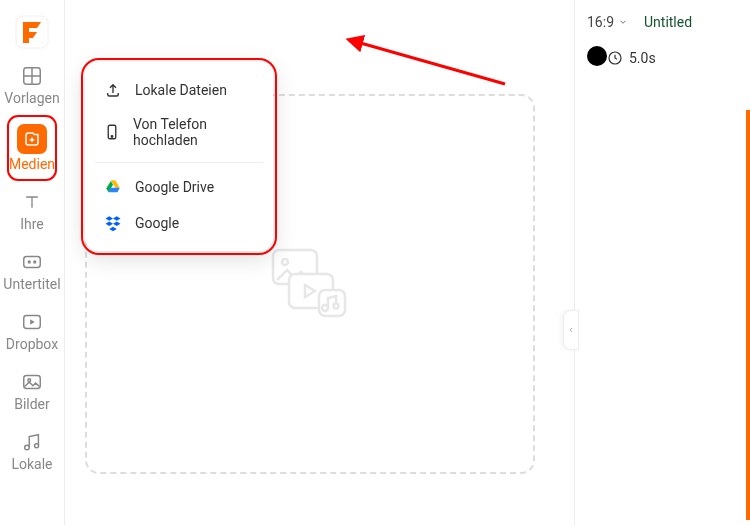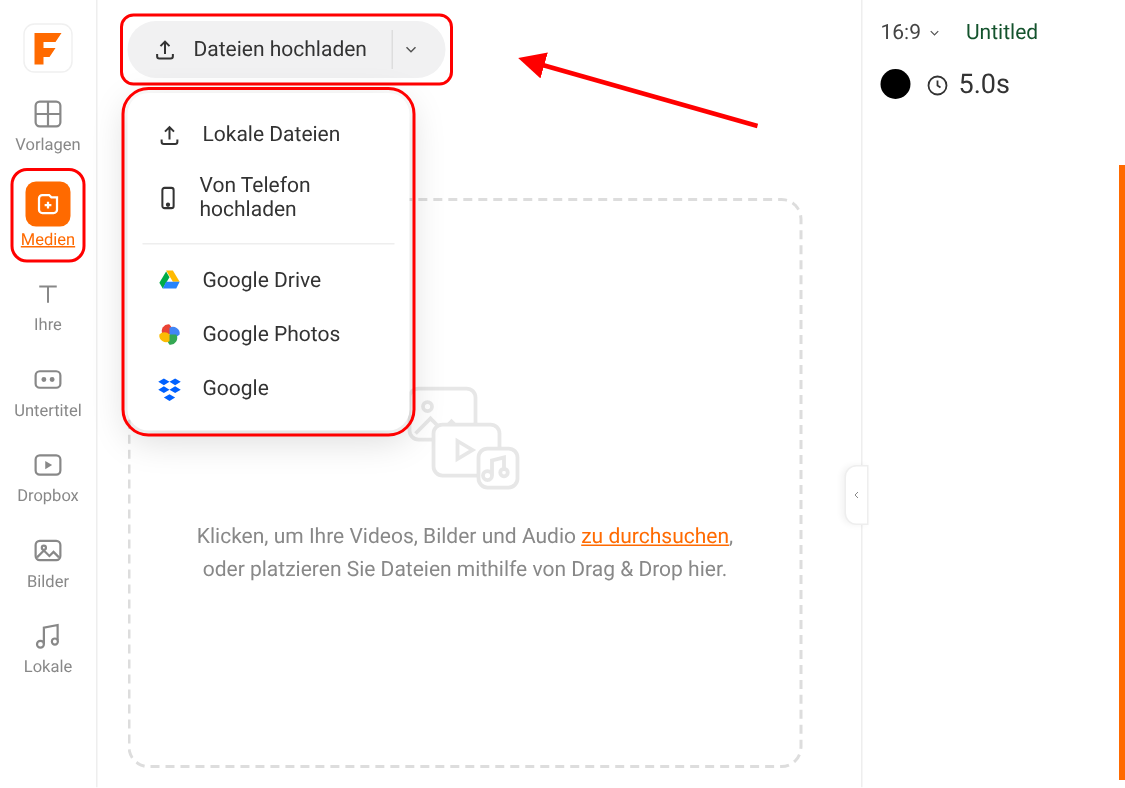--- a/index.html
+++ b/index.html
@@ -5,21 +5,21 @@
   * { box-sizing: border-box; margin: 0; padding: 0; font-family: -apple-system, BlinkMacSystemFont, "Segoe UI", Roboto, Arial, sans-serif; }
   html, body { width: 750px; height: 525px; overflow: hidden; background: #fff; }
   .app { display: flex; width: 100%; height: 100%; }
 
   
   .sidebar { width: 65px; border-right: 1px solid #eee; display: flex; flex-direction: column; align-items: center; padding-top: 12px; gap: 6px; }
   .logo { width: 40px; height: 40px; border-radius: 8px; background: #fff; display:flex; align-items:center; justify-content:center;}
   .side-item { width: 44px; display: flex; flex-direction: column; align-items: center; gap: 2px; padding: 6px 0; font-size: 11px; color: #666; cursor: pointer; border-radius: 8px; }
   .side-item.active-wrap { outline: 2px solid red; outline-offset: 1px; }
   .side-icon { width: 24px; height: 24px; display:flex; align-items:center; justify-content:center; }
-  .side-label { font-size: 11px; color: #888; }
+  .side-label { font-size: 14px; color: #888; }
   .side-item.active-color .side-label { color: #ff6a00; }
 
   
   .main { flex: 1; display:flex; flex-direction:column; padding: 14px 18px 0 20px; position:relative; }
   .toolbar { display:flex; gap:14px; align-items:center; outline:2px solid red; outline-offset:3px; width: fit-content; border-radius:4px; padding:0; }
   .pillbtn { display:flex; align-items:center; gap:10px; background:#f1f1f2; border-radius:22px; height:38px; padding:0 10px 0 16px; font-size:14px; color:#333; cursor:pointer; }
   .pillbtn .chev { width:26px; height:26px; border-left:1px solid #ddd; margin-left:6px; display:flex; align-items:center; justify-content:center; }
   .toolbar-gap { display:flex; gap:14px; align-items:center; }
 
   
@@ -33,21 +33,21 @@
 
   
   .dropzone { margin-top:80px; margin-left:0; width:450px; height:380px; border:2px dashed #ddd; border-radius:14px; display:flex; flex-direction:column; align-items:center; justify-content:center; gap:14px; padding:20px; }
   .dz-icon { opacity:.35; }
   .dz-text { font-size:14px; color:#888; text-align:center; max-width:360px; line-height:1.6; }
   .dz-link { color:#ff6a00; text-decoration:underline; cursor:pointer; }
 
   
   .right { width:176px; border-left:1px solid #eee; padding:14px 12px; display:flex; flex-direction:column; gap:16px; position:relative;}
   .right-top { display:flex; align-items:center; gap:16px; font-size:14px; color:#444;}
-  .right-row { display:flex; align-items:flex-start; gap:10px; font-size:18px; color:#333;}
+  .right-row { display:flex; align-items:flex-end; font-size:14px; color:#333;}
   .black-dot { width:20px; height:20px; border-radius:50%; background:#000; }
   .untitled { color:#14532d; }
   .collapse-handle { position:absolute; left:-12px; top:310px; width:16px; height:40px; background:#fff; border:1px solid #eee; border-radius:8px 0 0 8px; display:flex; align-items:center; justify-content:center; box-shadow:-2px 0 4px rgba(0,0,0,.05); cursor:pointer;}
   .orange-strip { position:absolute; right:0; top:110px; width:4px; height:410px; background:#ff6a00; }
 
   svg { display:block; }
 </style>
 </head>
 <body>
 
@@ -71,21 +71,21 @@
       <span class="side-label">Vorlagen</span>
     </div>
 
     <div class="side-item active-wrap active-color" style="position:relative;">
       <span class="side-icon" style="background:#ff6a00;border-radius:7px;width:30px;height:30px;">
         <svg width="18" height="18" viewBox="0 0 24 24" fill="none" stroke="#fff" stroke-width="2">
             <path d="M4 7a3 3 0 0 1 3-3h6l2 2h5a0 0 0 0 1 0 0v11a3 3 0 0 1-3 3H7a3 3 0 0 1-3-3Z" fill="#ff6a00" stroke="#fff"></path>
             <path d="M12 10v6M9 13h6" stroke="#fff"></path>
           </svg>
       </span>
-      <span class="side-label" style="color:#ff6a00;text-decoration:underline;">Medien</span>
+      <span class="side-label" style="color:#ff6a00;">Medien</span>
     </div>
 
     <div class="side-item">
       <span class="side-icon">
         <svg width="20" height="20" viewBox="0 0 24 24" fill="none" stroke="#888" stroke-width="1.6">
             <path d="M5 6h14M12 6v13"></path>
           </svg>
       </span>
       <span class="side-label">Ihre</span>
     </div>
@@ -129,36 +129,20 @@
             <circle cx="17" cy="16" r="2.2"></circle>
           </svg>
       </span>
       <span class="side-label">Lokale</span>
     </div>
   </div>
 
   <div class="main">
 
     <div class="toolbar-gap">
-      <div class="toolbar">
-        <div class="pillbtn">
-          <span>
-            <svg width="18" height="18" viewBox="0 0 24 24" fill="none" stroke="#333" stroke-width="1.8">
-                <path d="M12 16V5M8 9l4-4 4 4"></path>
-                <path d="M5 16v2a2 2 0 0 0 2 2h10a2 2 0 0 0 2-2v-2"></path>
-              </svg>
-          </span>
-          <span>Dateien hochladen</span>
-          <span class="chev">
-            <svg width="12" height="12" viewBox="0 0 24 24" fill="none" stroke="#555" stroke-width="2">
-                <path d="M6 9l6 6 6-6"></path>
-              </svg>
-          </span>
-        </div>
-      </div>
 
     </div>
 
     <div class="dropdown">
       <div class="dd-item">
         <span class="dd-icon">
           <svg width="18" height="18" viewBox="0 0 24 24" fill="none" stroke="#333" stroke-width="1.8">
               <path d="M12 16V5M8 9l4-4 4 4"></path>
               <path d="M5 16v2a2 2 0 0 0 2 2h10a2 2 0 0 0 2-2v-2"></path>
             </svg>
@@ -177,31 +161,20 @@
       <div class="dd-sep"></div>
       <div class="dd-item">
         <span class="dd-icon">
           <svg width="18" height="18" viewBox="0 0 24 24">
               <path d="M9 3h6l6 10h-6z" fill="#ffba00"></path>
               <path d="M3 19l6-10 3 5-6 10z" fill="#00ac47" transform="translate(0,-5)"></path>
               <path d="M15 13h6l-3 6H6l3-6z" fill="#2684fc"></path>
             </svg>
         </span>
         <span>Google Drive</span>
-      </div>
-      <div class="dd-item">
-        <span class="dd-icon">
-          <svg width="18" height="18" viewBox="0 0 24 24">
-              <path d="M12 3a6 6 0 0 1 0 9H6a6 6 0 0 1 6-9z" fill="#ea4335"></path>
-              <path d="M21 12a6 6 0 0 1-9 0V6a6 6 0 0 1 9 6z" fill="#4285f4"></path>
-              <path d="M12 21a6 6 0 0 1 0-9h6a6 6 0 0 1-6 9z" fill="#34a853"></path>
-              <path d="M3 12a6 6 0 0 1 9 0v6a6 6 0 0 1-9-6z" fill="#fbbc04"></path>
-            </svg>
-        </span>
-        <span>Google Photos</span>
       </div>
       <div class="dd-item">
         <span class="dd-icon">
           <svg width="18" height="18" viewBox="0 0 24 24">
               <path d="M7 3l5 3-5 3-5-3zM17 3l5 3-5 3-5-3zM7 10l5 3-5 3-5-3zM17 10l5 3-5 3-5-3zM12 17l5 3-5 3-5-3z" fill="#0061ff"></path>
             </svg>
         </span>
         <span>Google</span>
       </div>
     </div>
@@ -221,23 +194,20 @@
           <rect x="8" y="6" width="44" height="34" rx="6"></rect>
           <circle cx="20" cy="18" r="3"></circle>
             <path d="M12 36l10-10 8 8 6-6 12 12"></path>
           <rect x="24" y="30" width="44" height="34" rx="6" fill="#fff"></rect>
           <path d="M40 41l10 6-10 6z"></path>
           <rect x="54" y="46" width="26" height="26" rx="6" fill="#fff"></rect>
           <path d="M63 64a3 3 0 1 1-3-3 3 3 0 0 1 3 3V54l8-2v9"></path>
             <circle cx="71" cy="62" r="2.5"></circle>
         </svg>
       </div>
-      <div class="dz-text">
-        <span>Klicken, um Ihre Videos, Bilder und Audio </span><span class="dz-link">zu durchsuchen</span><span>, oder platzieren Sie Dateien mithilfe von Drag &amp; Drop hier.</span>
-      </div>
     </div>
 
   </div>
 
   <div class="right">
     <div class="right-top">
       <span style="display:flex;align-items:center;gap:4px;cursor:pointer">
         <span>16:9</span>
         <svg width="10" height="10" viewBox="0 0 24 24" fill="none" stroke="#555" stroke-width="2">
             <path d="M6 9l6 6 6-6"></path>

